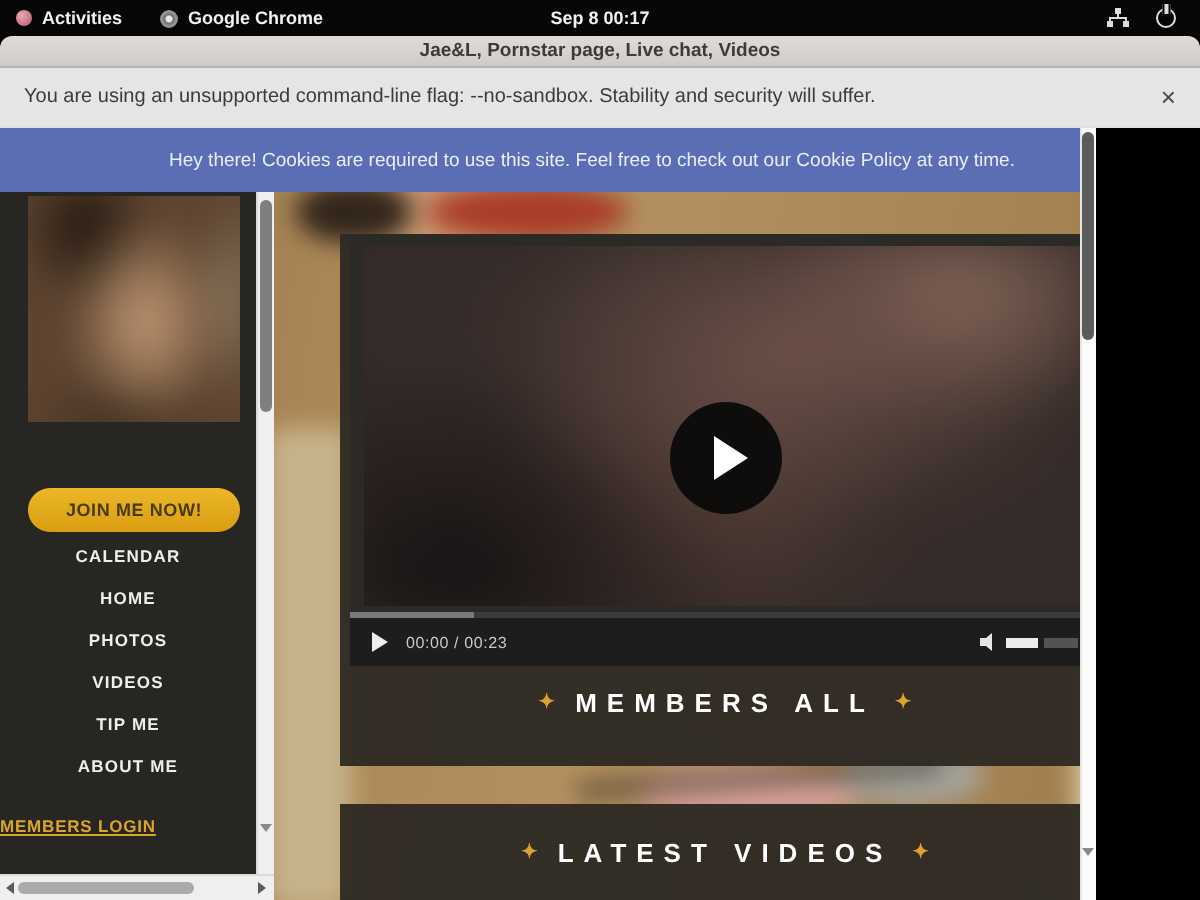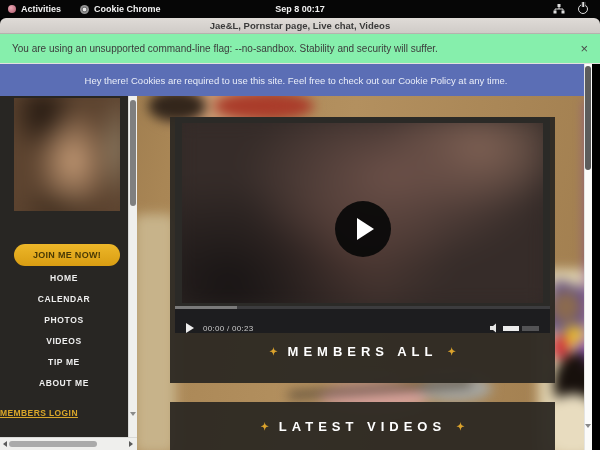--- a/index.html
+++ b/index.html
@@ -20,26 +20,26 @@
           width:1.5px;height:4.5px;background:#ddd;border-left:1px solid #060606;border-right:1px solid #060606;}
 
   
   .titlebar{position:absolute;top:18px;left:0;width:600px;height:16px;box-sizing:border-box;
           background:linear-gradient(#dfdbd7,#cfcbc7);border-bottom:1px solid #b6b2ae;
           border-radius:6px 6px 0 0;color:#3b3b3b;font-size:9.5px;font-weight:bold;
           display:flex;align-items:center;justify-content:center;z-index:19;}
 
   
   .infobar{position:absolute;top:34px;left:0;width:600px;height:30px;box-sizing:border-box;
-          background:#86efac;border-bottom:1px solid #e2e0de;display:flex;align-items:center;
+          background:#e5e5e5;border-bottom:1px solid #e2e0de;display:flex;align-items:center;
           padding:0 12px;font-size:10px;color:#3c3c3c;z-index:18;}
   .infobar-close{margin-left:auto;color:#4a4a4a;font-size:13px;line-height:1;cursor:default;}
 
   
-  .viewport{position:absolute;top:64px;left:0;width:592px;height:386px;overflow:hidden;background:#15803d;}
+  .viewport{position:absolute;top:64px;left:0;width:548px;height:386px;overflow:hidden;background:#15803d;}
 
   
   .bg{position:absolute;inset:0;overflow:hidden;
       background:linear-gradient(100deg,#8a6a43 0%,#a98655 28%,#b3905f 55%,#a07d4e 100%);}
   .bg-layer{position:absolute;inset:0;filter:blur(6px) saturate(1.05);}
   .blob{position:absolute;border-radius:50%;}
 
   
   .cookiebar{position:absolute;top:0;left:0;width:592px;height:32px;background:#5b6eb5;z-index:10;
           display:flex;align-items:center;justify-content:center;gap:14px;}
@@ -87,21 +87,21 @@
                      radial-gradient(ellipse 200px 140px at 15% 85%,#181414 0%,rgba(0,0,0,0) 75%),
                      radial-gradient(ellipse 160px 110px at 45% 70%,#523b35 0%,rgba(0,0,0,0) 70%),
                      #362c29;}
   .play-overlay{position:absolute;left:50%;top:50%;transform:translate(-50%,-50%);margin-top:16px;
           width:56px;height:56px;border-radius:50%;background:rgba(9,9,9,.93);cursor:pointer;}
   .play-overlay::after{content:"";position:absolute;left:22px;top:17px;width:0;height:0;
           border-top:11px solid transparent;border-bottom:11px solid transparent;border-left:17px solid #fff;}
   .controls{position:absolute;left:0;bottom:0;width:100%;height:27px;background:#1d1d1f;}
   .progress{position:absolute;top:0;left:0;width:100%;height:3px;background:#3c3c3e;cursor:pointer;}
   .progress-loaded{width:62px;height:100%;background:#7a7a7a;}
-  .ctrl-row{position:absolute;top:3px;left:0;right:0;height:24px;display:flex;align-items:flex-end;
+  .ctrl-row{position:absolute;top:3px;left:0;right:0;height:24px;display:flex;align-items:center;
           padding:0 11px;gap:9px;}
   .play-ico{width:0;height:0;border-top:5px solid transparent;border-bottom:5px solid transparent;
           border-left:8px solid #ededed;cursor:pointer;}
   .time{font-size:8px;color:#c9c9c9;letter-spacing:.3px;}
   .vol-group{margin-left:auto;display:flex;align-items:center;gap:3px;}
   .vol-fill{width:16px;height:5px;background:#ececec;}
   .vol-rest{width:17px;height:5px;background:#53535
 
 5;}
   .vol-rest{width:17px;height:5px;background:#535355;}
@@ -123,21 +123,21 @@
 </head>
 <body>
 
 <div class="screen">
 
   <div class="sysbar">
     <div class="sys-left">
       <span class="act-dot"></span>
       <span>Activities</span>
       <span class="chrome-ico"></span>
-      <span>Cookie Chrome</span>
+      <span>Google Chrome</span>
     </div>
     <div class="sys-clock">Sep 8 00:17</div>
     <div class="sys-right">
       <svg width="12" height="10" viewBox="0 0 12 10">
         <rect x="4.5" y="0" width="3" height="3" fill="#ddd"></rect>
         <rect x="0.5" y="6.5" width="3" height="3" fill="#ddd"></rect>
         <rect x="8.5" y="6.5" width="3" height="3" fill="#ddd"></rect>
         <path d="M6 3v2M2 6.5V5h8v1.5" stroke="#ddd" stroke-width="1" fill="none"></path>
       </svg>
       <span class="power-ico"></span>
@@ -184,22 +184,22 @@
       <div class="profile-photo">
         <div class="photo-layer" style="background:
                radial-gradient(ellipse 55px 75px at 55% 55%,#c59b76 0%,rgba(0,0,0,0) 72%),
                radial-gradient(ellipse 45px 55px at 30% 18%,#1f150e 0%,rgba(0,0,0,0) 75%),
                radial-gradient(ellipse 30px 80px at 92% 45%,#8a7a62 0%,rgba(0,0,0,0) 70%),
                radial-gradient(ellipse 60px 40px at 45% 95%,#3a2a1c 0%,rgba(0,0,0,0) 75%),
                #5d4430;"></div>
       </div>
       <button class="join-btn">JOIN ME NOW!</button>
       <nav class="nav">
+        <div class="nav-item">CALENDAR</div>
         <div class="nav-item">HOME</div>
-        <div class="nav-item">CALENDAR</div>
         <div class="nav-item">PHOTOS</div>
         <div class="nav-item">VIDEOS</div>
         <div class="nav-item">TIP ME</div>
         <div class="nav-item">ABOUT ME</div>
       </nav>
       <div class="members">MEMBERS LOGIN</div>
     </aside>
 
     <div class="sb-vscroll">
       <div class="sb-vthumb"></div>

